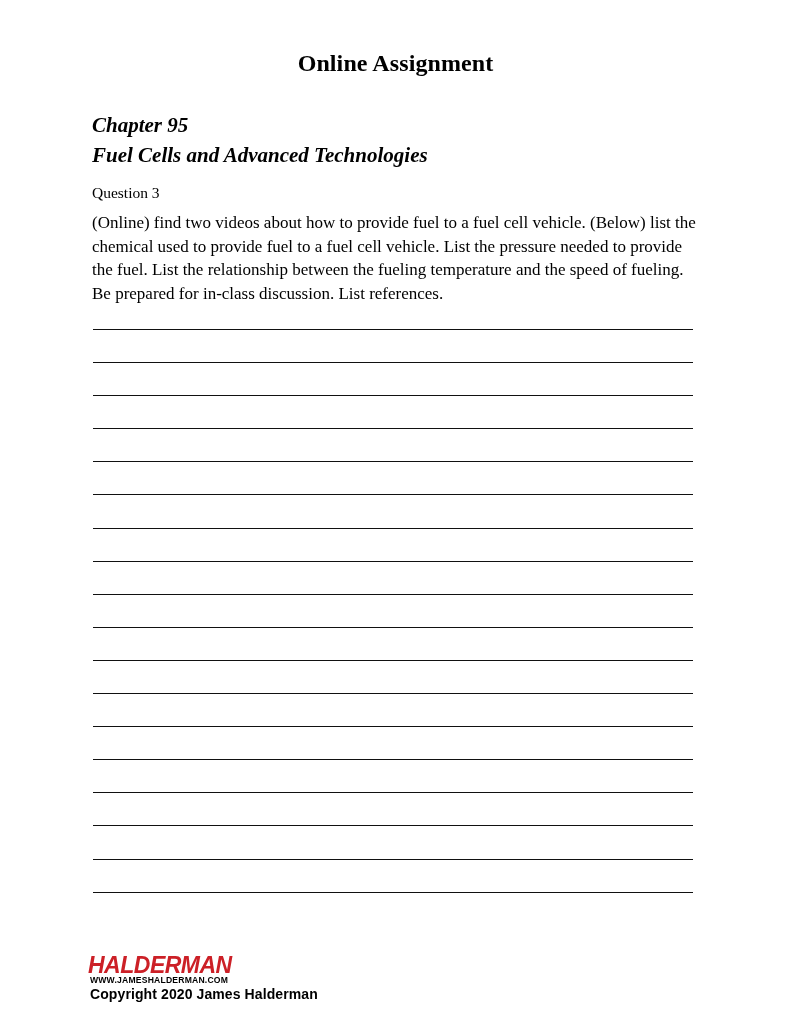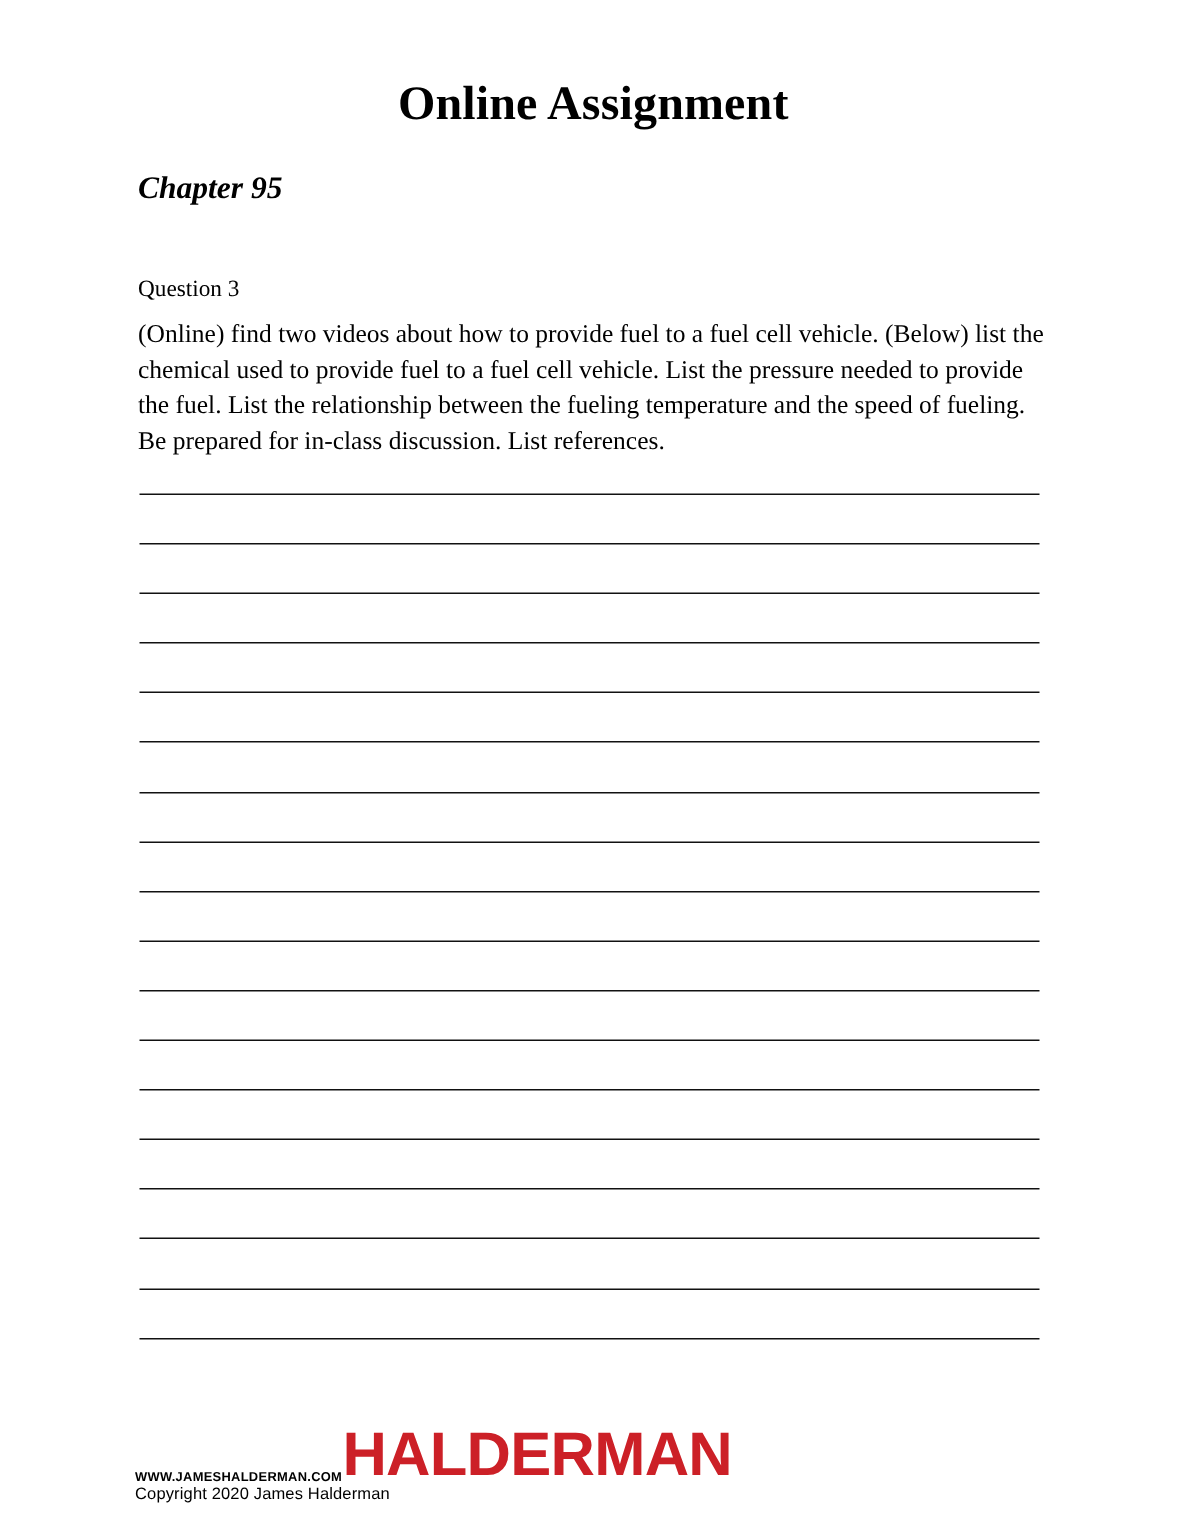--- a/index.html
+++ b/index.html
@@ -21,21 +21,21 @@
     width: 791px;
     height: 1024px;
     background: #ffffff;
   }
   .title {
     position: absolute;
     top: 50px;
     left: 0;
     width: 791px;
     text-align: center;
-    font-size: 32px;
+    font-size: 24px;
     font-weight: bold;
     letter-spacing: 0.1px;
   }
   .chapter-block {
     position: absolute;
     top: 110px;
     left: 92px;
     width: 620px;
     font-style: italic;
   }
@@ -73,54 +73,55 @@
   }
   .footer {
     position: absolute;
     left: 88px;
     bottom: 22px;
     width: 400px;
   }
   .brand {
     font-family: "Liberation Sans", sans-serif;
     font-weight: bold;
-    font-size: 41px;
+    font-style: italic;
+    font-size: 23px;
     letter-spacing: -0.5px;
     color: #cc2027;
     line-height: 32px;
-    text-align: right;
   }
   .brand-url {
     font-family: "Liberation Sans", sans-serif;
     font-weight: bold;
     font-size: 8.6px;
     color: #000000;
     letter-spacing: 0.2px;
     margin-top: -6px;
     margin-left: 2px;
   }
   .copyright {
     font-family: "Liberation Sans", sans-serif;
-    font-weight: normal;
-    font-size: 11px;
+    font-weight: bold;
+    font-size: 14px;
     color: #000000;
     letter-spacing: 0.1px;
     margin-top: 1px;
     margin-left: 2px;
   }
 </style>
 </head>
 <body>
 
 <div class="page">
 
   <div class="title">Online Assignment</div>
 
   <div class="chapter-block">
     <div class="chapter-line">Chapter 95</div>
+    <div class="chapter-line">Fuel Cells and Advanced Technologies</div>
   </div>
 
   <div class="question-label">Question 3</div>
 
   <div class="prompt">(Online) find two videos about how to provide fuel to a fuel cell vehicle. (Below) list the chemical used to provide fuel to a fuel cell vehicle. List the pressure needed to provide the fuel. List the relationship between the fueling temperature and the speed of fueling. Be prepared for in-class discussion. List references.</div>
 
   <div class="lines" id="answer-lines">
       <div class="ruled-line"></div>
       <div class="ruled-line"></div>
       <div class="ruled-line"></div>

